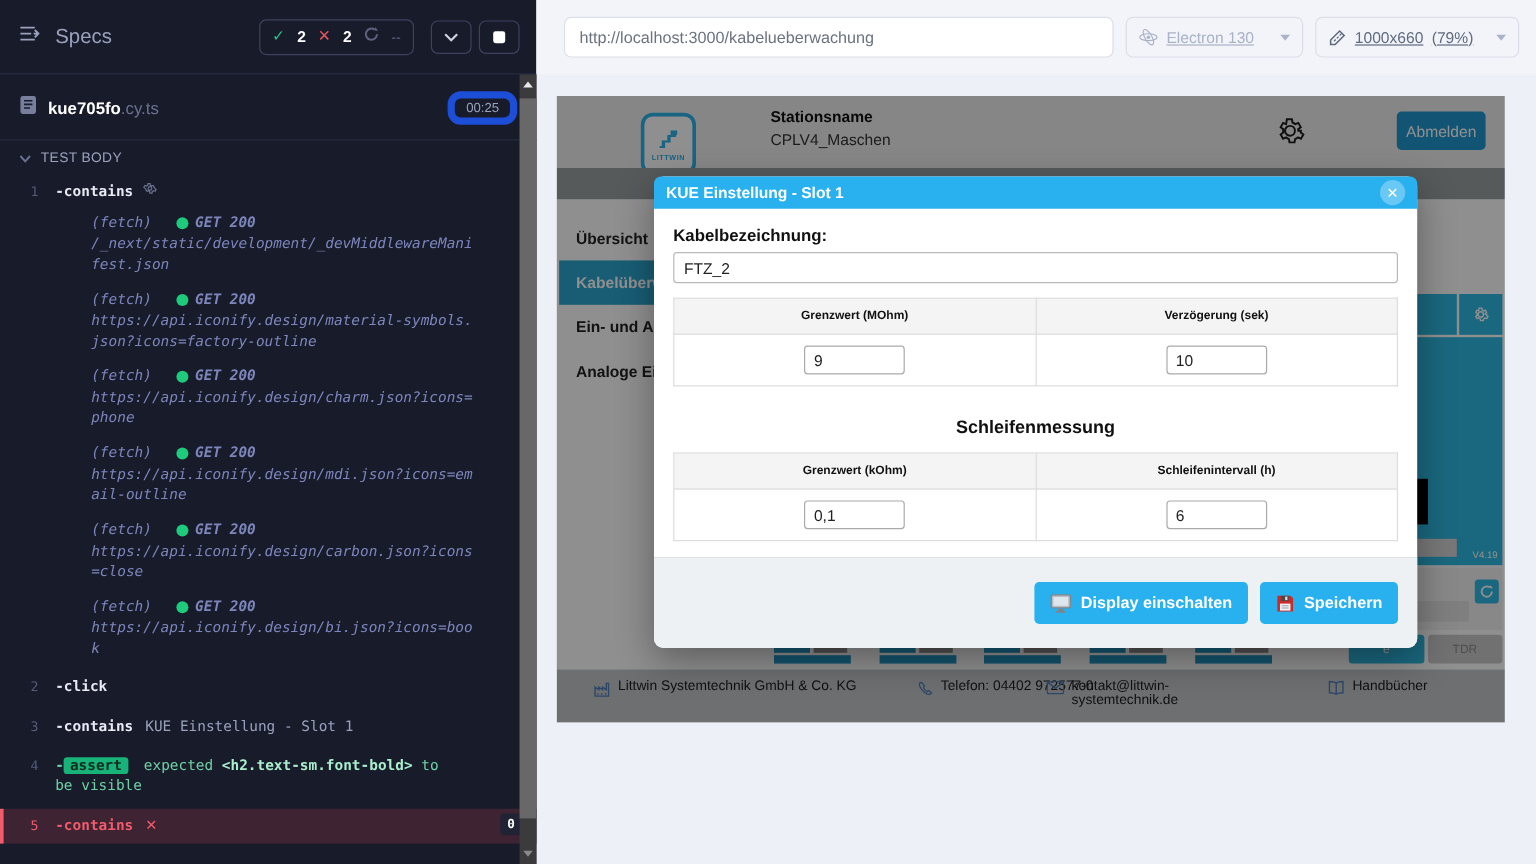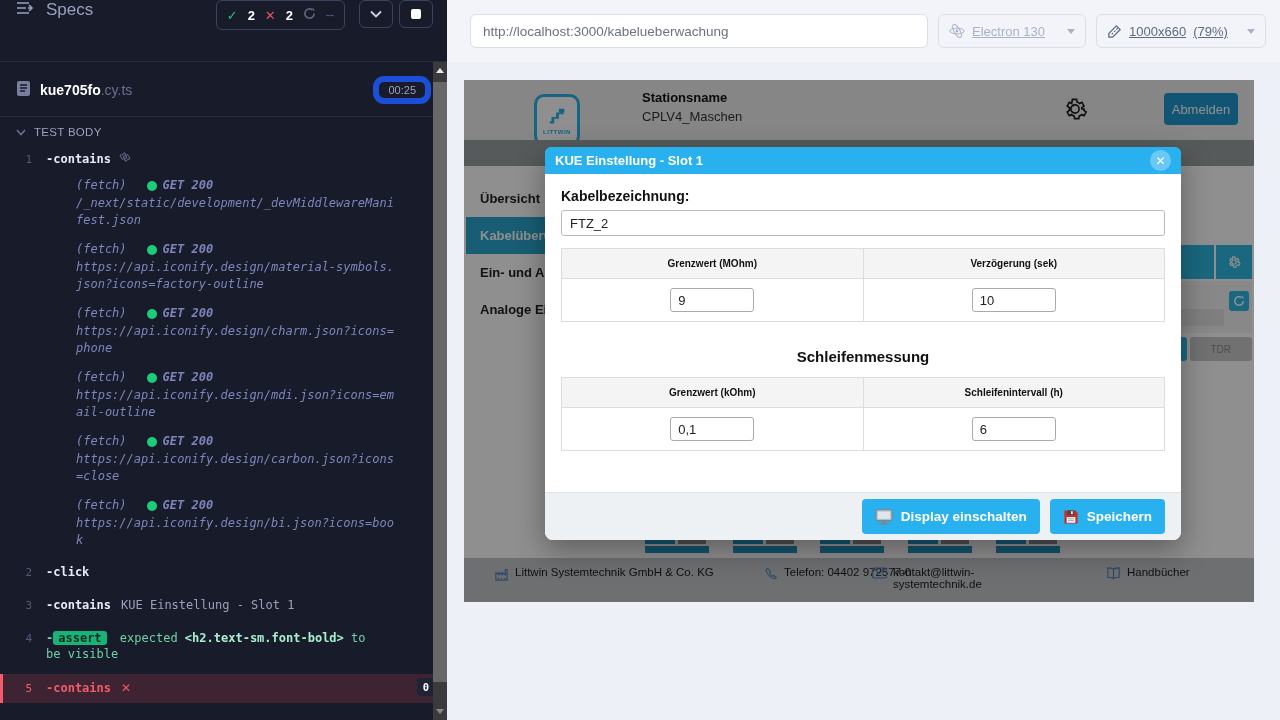--- a/index.html
+++ b/index.html
@@ -1,21 +1,21 @@
 <!DOCTYPE html>
 <html><head>
 <meta charset="utf-8">
 <style>
   * { margin:0; padding:0; box-sizing:border-box; }
   html,body { width:1280px; height:720px; overflow:hidden; }
   body { font-family:"Liberation Sans", sans-serif; background:#eef0f7; position:relative; }
 
   
   .sidebar { position:absolute; left:0; top:0; width:447px; height:720px; background:#181b2a; color:#d5d9e8; }
-  .sb-header { height:62px; display:flex; align-items:flex-start; padding:0 14px 0 16px; border-bottom:1px solid #262b40; }
+  .sb-header { height:62px; display:flex; align-items:center; padding:0 14px 0 16px; border-bottom:1px solid #262b40; }
   .sb-title { color:#9aa1bd; font-size:17px; margin-left:10px; flex:0 0 auto; }
   .sb-spacer { flex:1; }
   .stats-box { display:flex; align-items:center; gap:10px; border:1px solid #3c425e; border-radius:6px; padding:5px 10px; margin-right:8px; }
   .glyph { font-family:"DejaVu Sans", sans-serif; }
   .stat-num { color:#fff; font-weight:bold; font-size:13px; }
   .stat-check { color:#2cbf7f; font-size:13px; }
   .stat-x { color:#e0565e; font-size:13px; }
   .stat-pend { color:#5d6380; font-size:12px; }
   .sb-btn { border:1px solid #3c425e; border-radius:6px; width:34px; height:28px; display:flex; align-items:center; justify-content:center; margin-left:6px; cursor:pointer; }
   .stop-square { width:10px; height:10px; background:#fff; border-radius:2px; }
@@ -123,21 +123,21 @@
   .modal-header { height:27px; background:#29b1ef; border-radius:6px 6px 0 0; display:flex; align-items:center; padding:0 10px; color:#fff; font-weight:bold; font-size:13px; }
   .modal-close { margin-left:auto; width:21px; height:21px; border-radius:50%; background:rgba(255,255,255,0.3); color:#fff; display:flex; align-items:center; justify-content:center; font-size:12px; cursor:pointer; }
   .modal-body { padding:10px 16px 0 16px; }
   .kabel-label { font-weight:bold; font-size:14px; color:#111; margin:4px 0 6px 0; }
   .kabel-input { width:100%; height:26px; border:1px solid #b9b9b9; border-radius:3px; font-size:13px; padding:0 8px; font-family:"Liberation Sans", sans-serif; color:#222; }
   .section-title { text-align:center; font-weight:bold; font-size:15px; color:#111; margin-top:26px; }
   .meas-table { width:100%; border-collapse:collapse; margin-top:12px; }
   .meas-table th { background:#f4f4f4; border:1px solid #ddd; font-size:10px; padding:9px 4px; font-weight:bold; color:#111; }
   .meas-table td { border:1px solid #ddd; text-align:center; padding:9px 4px; }
   .cell-input { width:84px; height:24px; border:1px solid #aaa; border-radius:3px; padding:0 7px; font-size:13px; font-family:"Liberation Sans", sans-serif; color:#222; }
-  .modal-footer { position:absolute; left:0; bottom:0; width:636px; height:48px; background:#eef1f3; border-top:1px solid #e0e4e7; border-radius:0 0 8px 8px; display:flex; align-items:center; justify-content:flex-end; gap:10px; padding-right:16px; }
+  .modal-footer { position:absolute; left:0; bottom:0; width:636px; height:76px; background:#eef1f3; border-top:1px solid #e0e4e7; border-radius:0 0 8px 8px; display:flex; align-items:center; justify-content:flex-end; gap:10px; padding-right:16px; }
   .cy-btn { height:35px; background:#29b1ef; border:none; border-radius:4px; color:#fff; font-weight:bold; font-size:13.5px; padding:0 13px; display:flex; align-items:center; gap:8px; cursor:pointer; font-family:"Liberation Sans", sans-serif; }
 </style>
 </head>
 <body>
 
 <div class="sidebar">
   <div class="sb-header">
     <span>
       <svg width="20" height="16" viewBox="0 0 20 16">
           <path d="M1 3h12M1 13h12M1 8h9m2 0 4 0m-3-3 3 3-3 3" stroke="#9aa1bd" stroke-width="1.6" fill="none"></path>
@@ -332,20 +332,30 @@
 
   <div class="dev-card">
     <div class="dev-tile-row">
       <div class="dev-tile dev-name-tile">706-FO</div>
       <div class="dev-tile dev-gear-tile">
         <svg width="14" height="14" viewBox="0 0 24 24">
             <path d="M12 8.2a3.8 3.8 0 1 0 0 7.6 3.8 3.8 0 0 0 0-7.6zm8.4 3.8c0 .4 0 .9-.1 1.3l2 1.5-1.9 3.3-2.3-1a7.6 7.6 0 0 1-2.2 1.3l-.4 2.5h-3.9l-.4-2.5a7.6 7.6 0 0 1-2.2-1.3l-2.3 1-1.9-3.3 2-1.5a8 8 0 0 1 0-2.6l-2-1.5 1.9-3.3 2.3 1A7.6 7.6 0 0 1 9.2 5.6l.4-2.5h3.9l.4 2.5a7.6 7.6 0 0 1 2.2 1.3l2.3-1 1.9 3.3-2 1.5c.1.4.1.9.1 1.3z" fill="none" stroke="#fff" stroke-width="2"></path>
           </svg>
       </div>
     </div>
+    <div class="dev-main">
+      <span class="led led-green"></span>
+      <span class="led led-grey"></span>
+      <div class="dev-display">
+        <div class="big">10</div>
+        <div class="small">0 MOhm</div>
+      </div>
+      <div class="dev-cable">Kabel 5</div>
+      <div class="dev-version">V4.19</div>
+    </div>
     <div class="dev-res">
       <span>stand [kOhm]</span>
       <span class="dev-refresh">
         <svg width="12" height="12" viewBox="0 0 14 14">
             <path d="M12 7a5 5 0 1 1-2-4" stroke="#fff" stroke-width="1.8" fill="none"></path>
             <path d="M10.5 0.5 10 3.6 13 4z" fill="#fff"></path>
           </svg>
       </span>
       <span class="dev-res-val">22 KOhm</span>
     </div>

